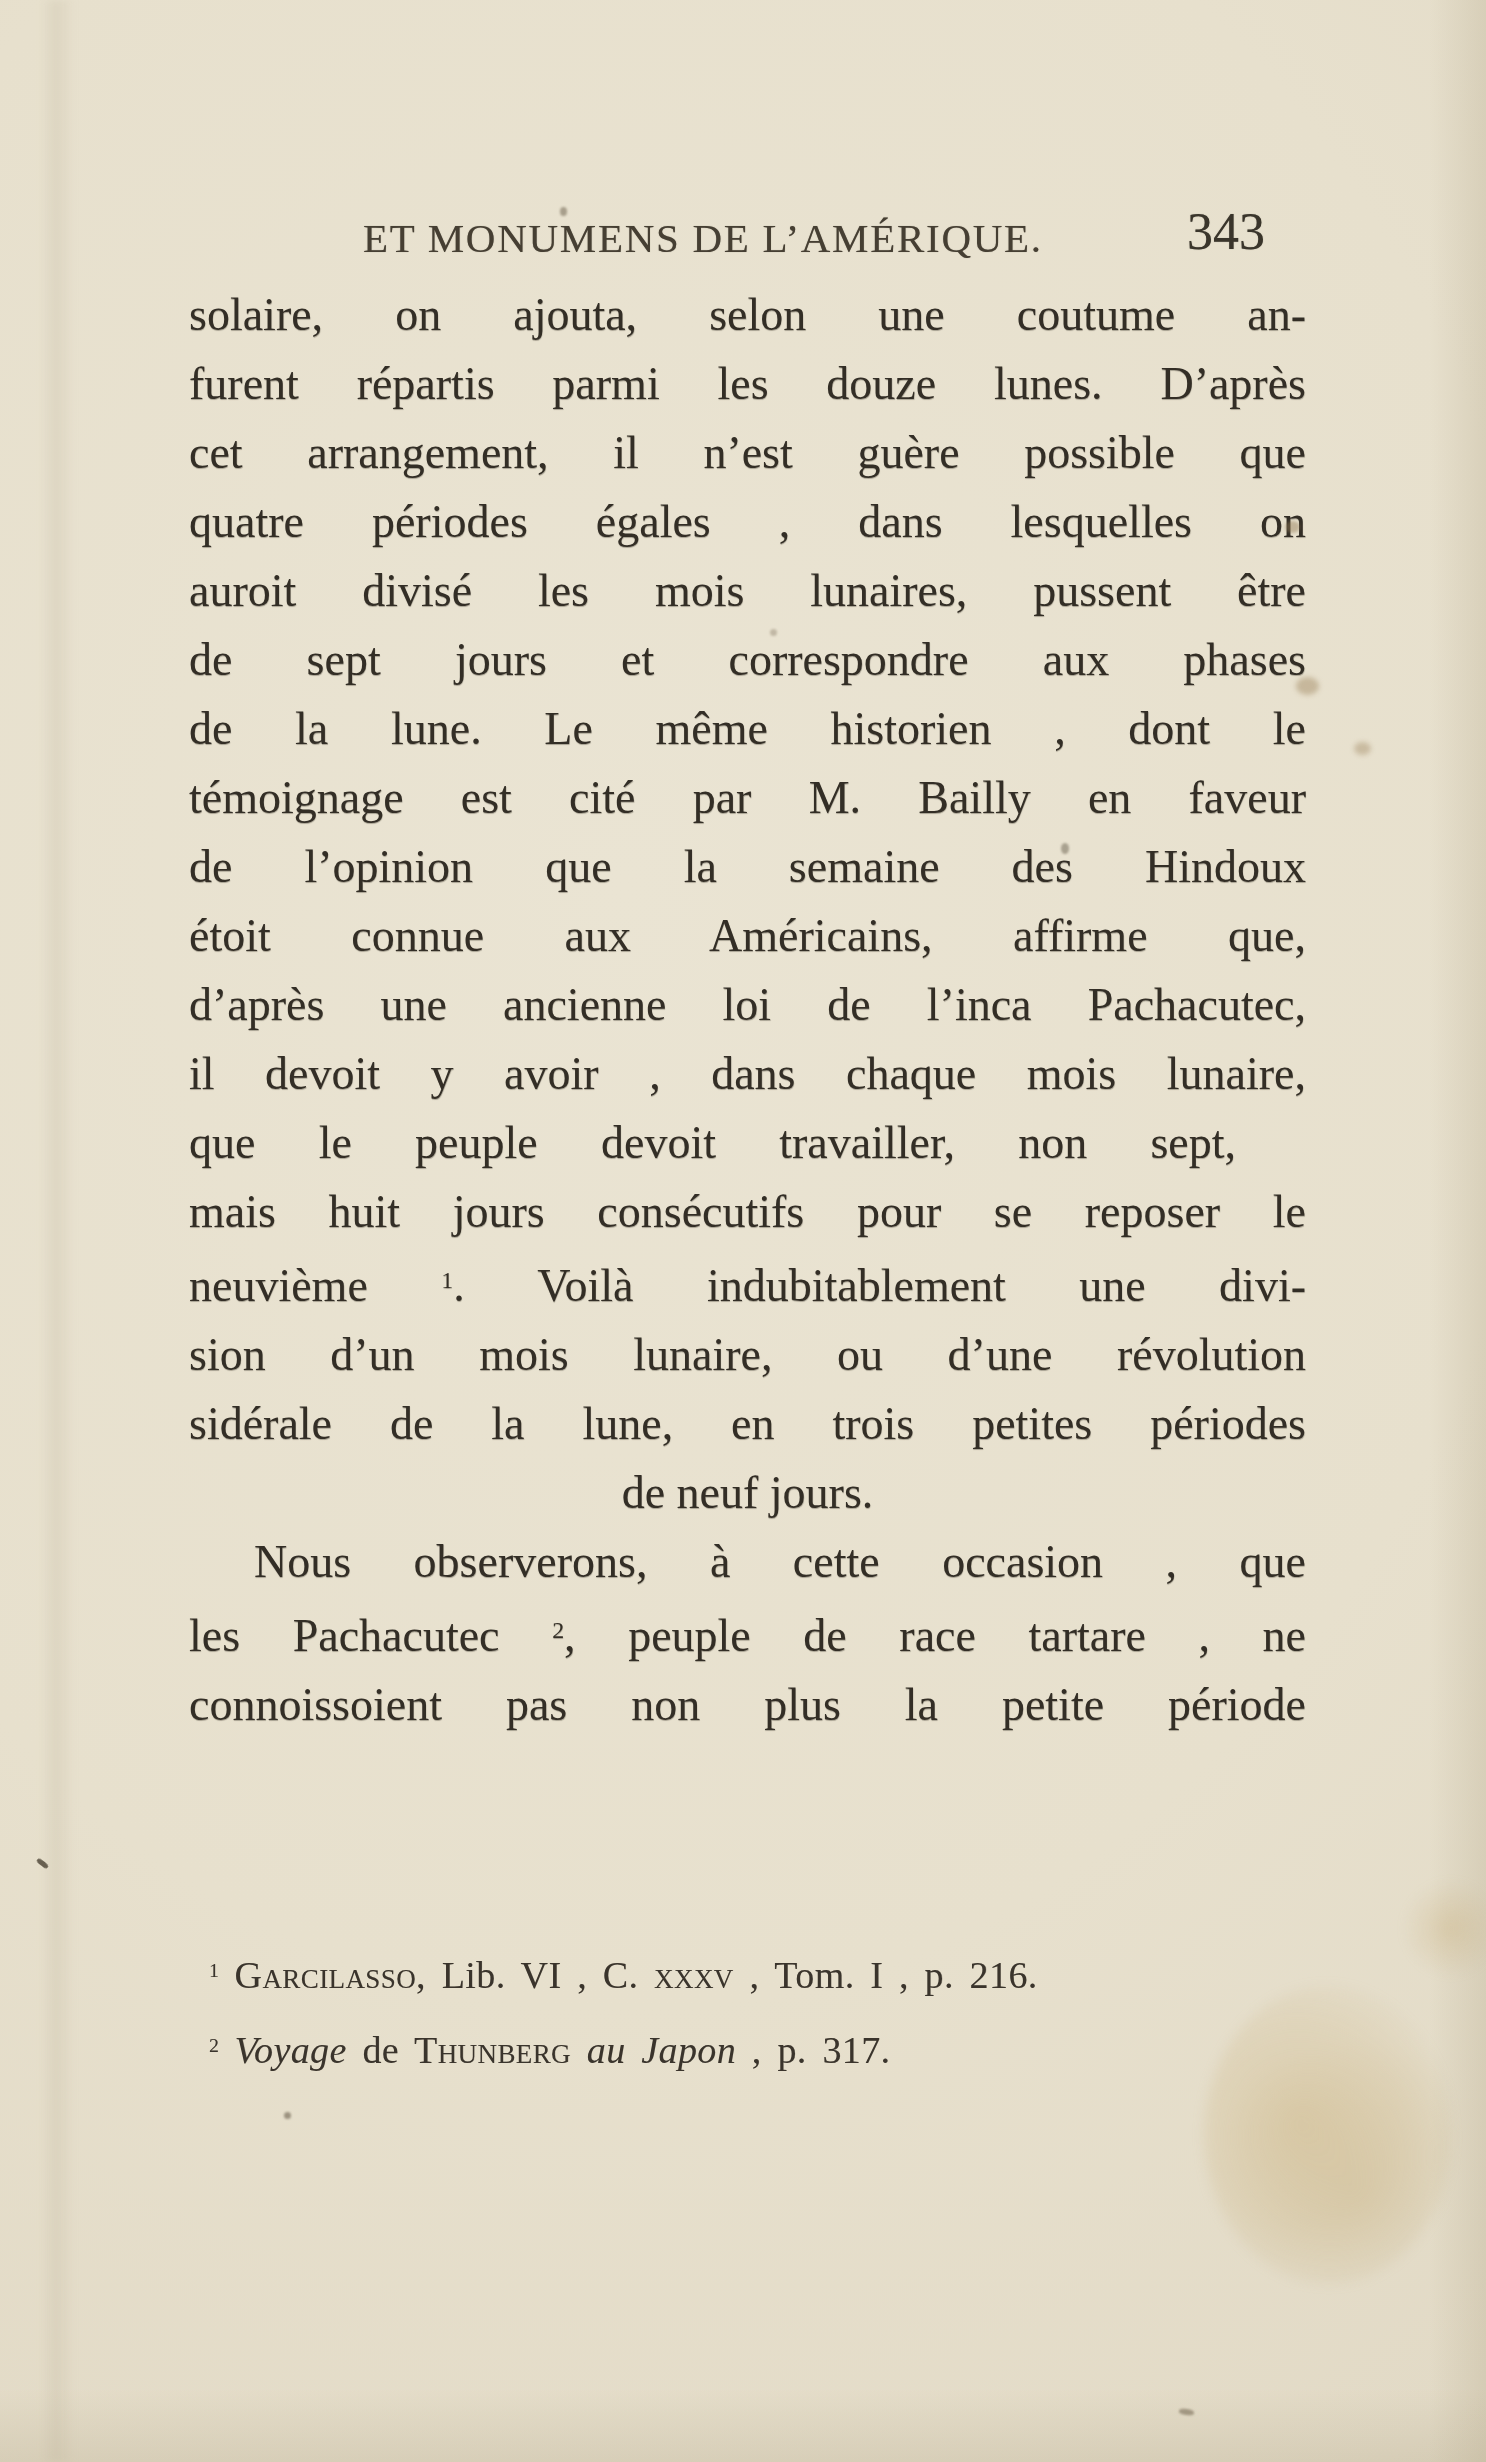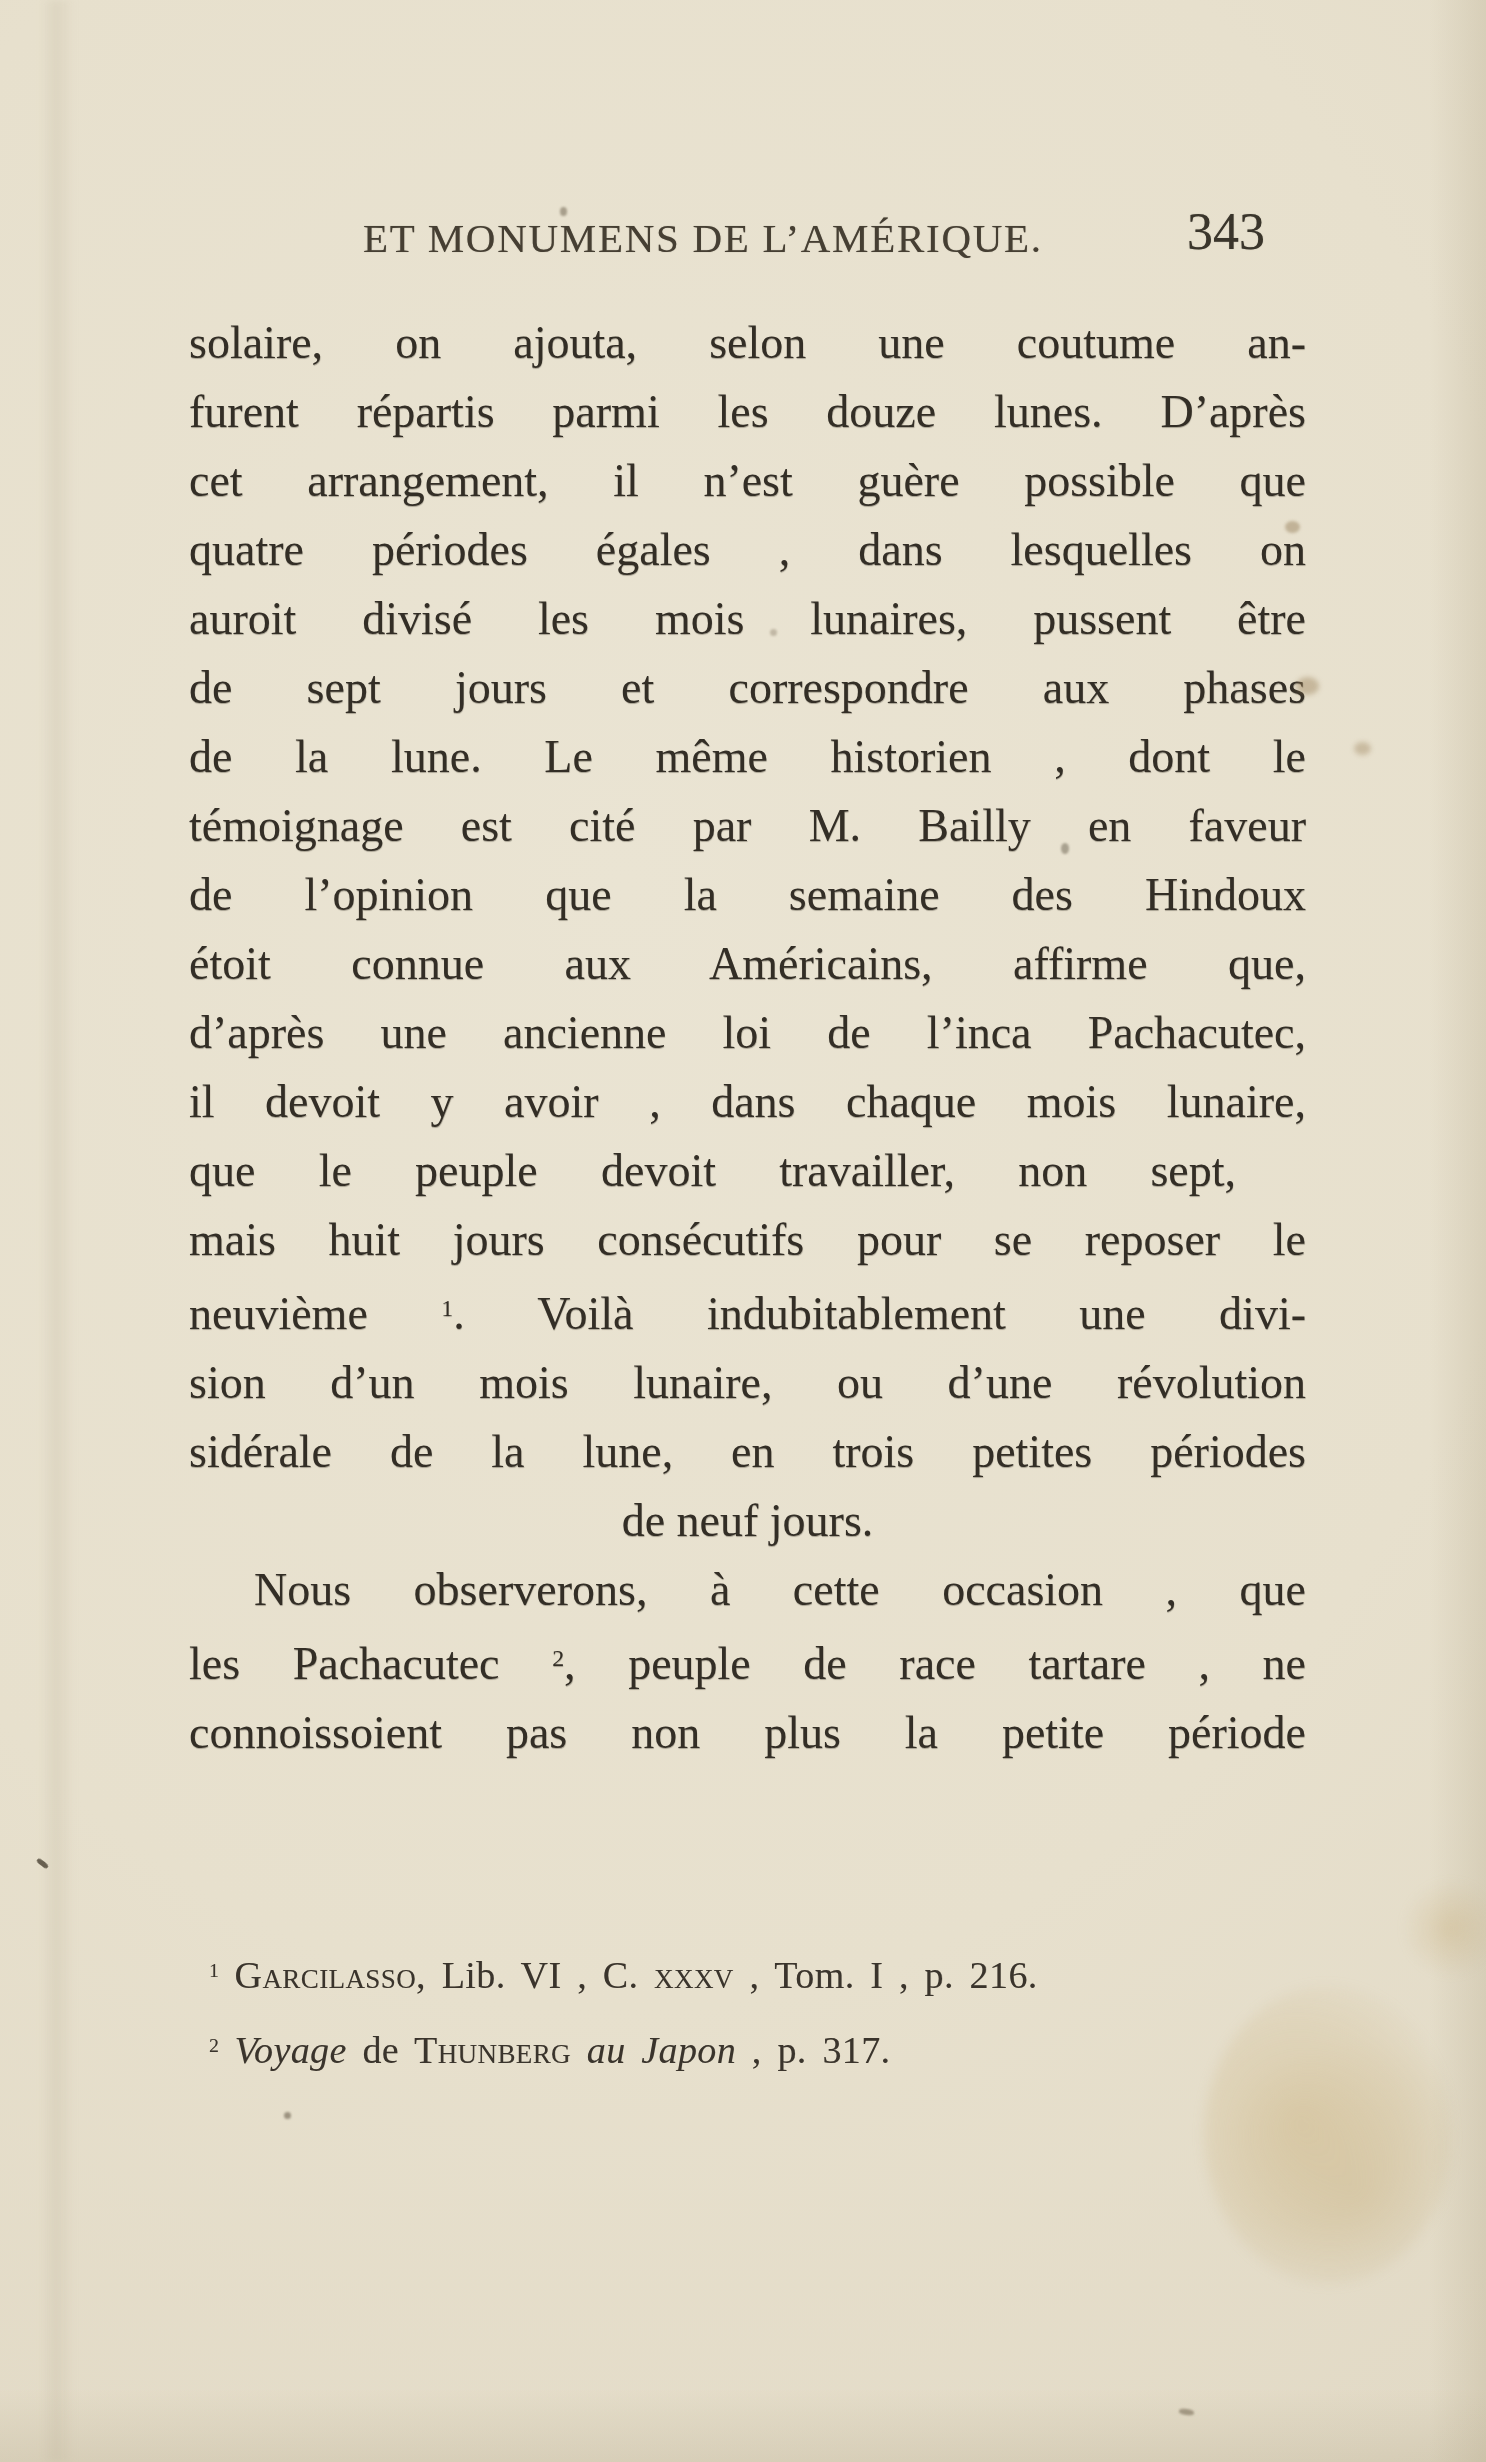--- a/index.html
+++ b/index.html
@@ -33,21 +33,21 @@
     text-shadow:0 0 0.8px rgba(70,63,51,.55);
     white-space:nowrap;
   }
   .page-number{
     position:absolute;left:1145px;top:202px;
     font-size:52px;color:#3a352b;
     text-shadow:0 0 0.8px rgba(58,53,43,.5);
     margin-left:42px;
   }
   .body-text{
-    position:absolute;left:189px;top:308px;width:1117px;
+    position:absolute;left:189px;top:280px;width:1117px;
     font-size:46px;line-height:69px;
     text-shadow:0.3px 0.5px 0.7px rgba(55,48,38,.35);
   }
   .line{text-align:center;}
   .line.j{text-align:justify;text-align-last:justify;}
   .line.ind{text-indent:65px;}
   .i{font-style:italic;}
   .sc{font-variant:small-caps;}
   .sup{font-size:.52em;vertical-align:.55em;letter-spacing:0;}
   .footnotes{

